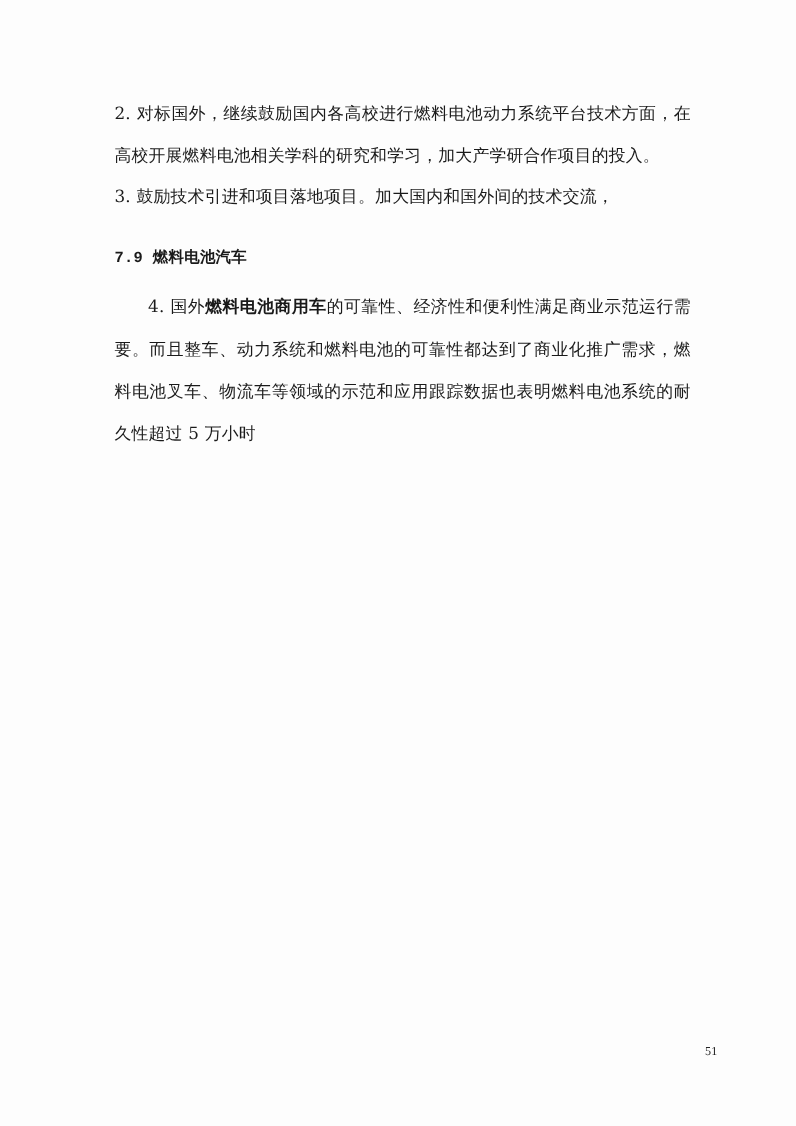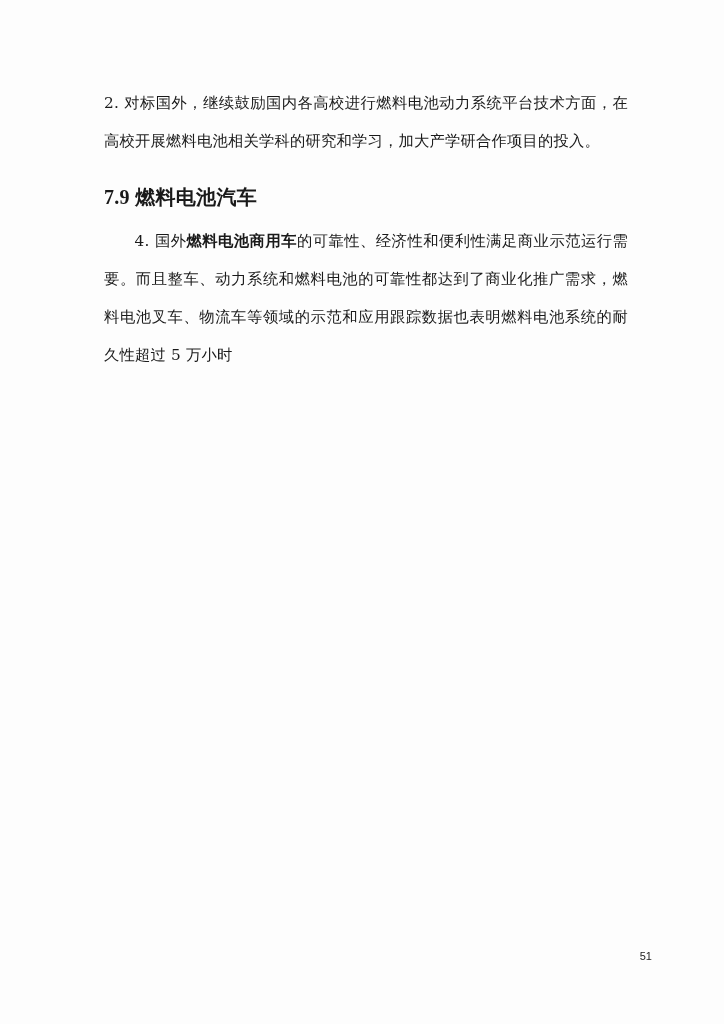--- a/index.html
+++ b/index.html
@@ -32,49 +32,50 @@
     line-height: 38px;
     text-align: justify;
     text-justify: inter-ideograph;
     margin: 0;
     letter-spacing: 0.2px;
   }
   .indent {
     text-indent: 2em;
   }
   .heading {
-    font-family: Liberation Serif, serif;
-    font-size: 20px;
+    font-family: Liberation Mono, monospace;
+    font-size: 14px;
     font-weight: bold;
     line-height: 38px;
     margin: 18px 0 6px 0;
     letter-spacing: 0.3px;
   }
   .bold-run {
     font-weight: bold;
     font-family: Liberation Serif, serif;
   }
   .page-number {
     position: absolute;
     right: 72px;
     bottom: 62px;
-    font-family: Liberation Sans, sans-serif;
+    font-family: Liberation Serif, serif;
     font-size: 11px;
     color: #222;
     text-align: center;
   }
 </style>
 </head>
 <body>
 
 <div class="page">
   <div class="content">
 
     <p class="para">2. 对标国外，继续鼓励国内各高校进行燃料电池动力系统平台技术方面，在高校开展燃料电池相关学科的研究和学习，加大产学研合作项目的投入。</p>
 
+    <p class="para">3. 鼓励技术引进和项目落地项目。加大国内和国外间的技术交流，</p>
 
     <h2 class="heading">7.9 燃料电池汽车</h2>
 
     <p class="para indent"><span>4. 国外</span><span class="bold-run">燃料电池商用车</span><span>的可靠性、经济性和便利性满足商业示范运行需要。而且整车、动力系统和燃料电池的可靠性都达到了商业化推广需求，燃料电池叉车、物流车等领域的示范和应用跟踪数据也表明燃料电池系统的耐久性超过 5 万小时</span></p>
 
 
 
   </div>
 
   <div class="page-number">51</div>

